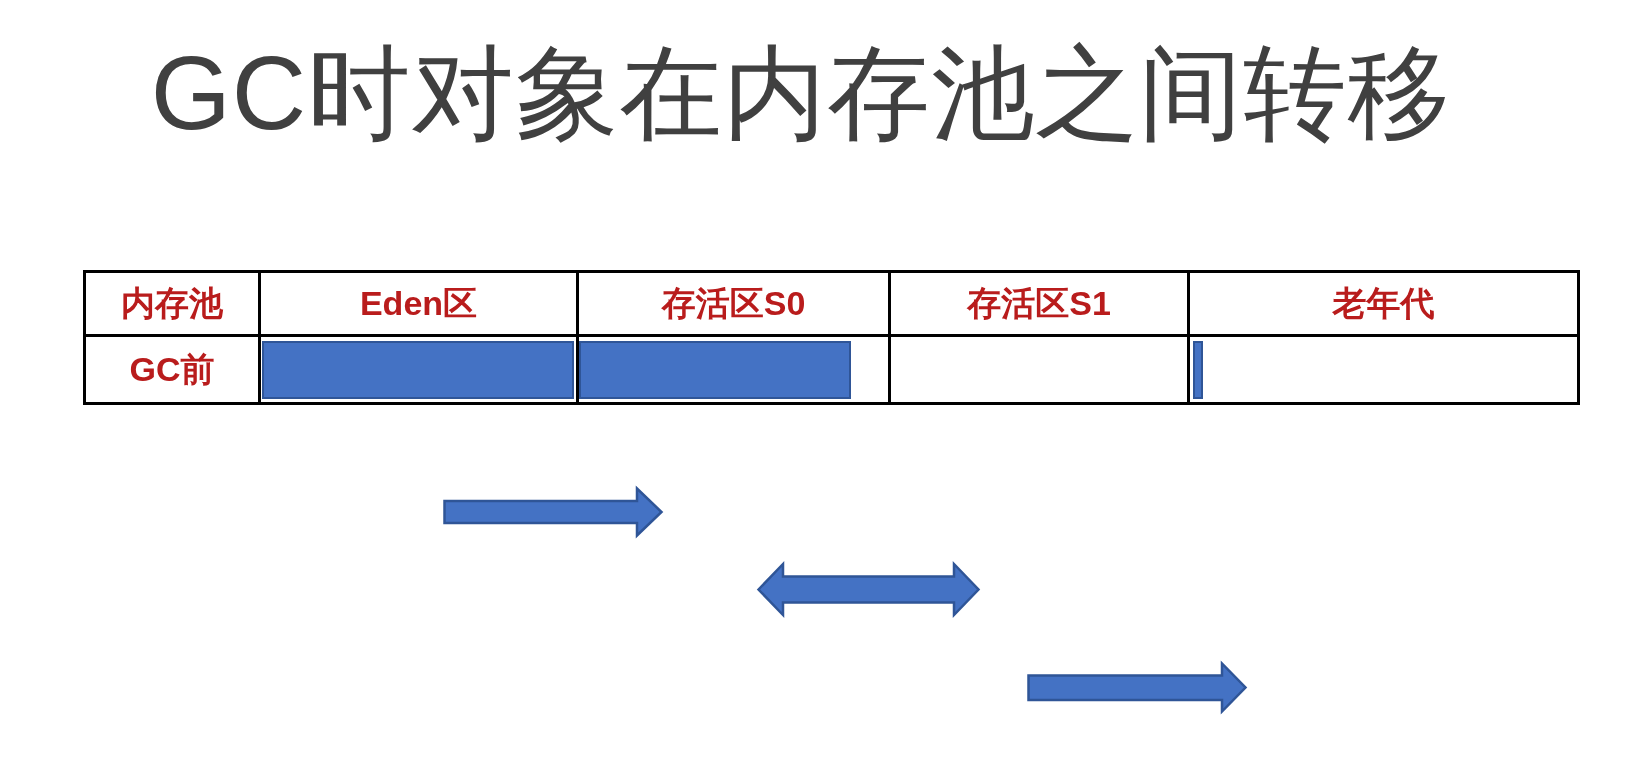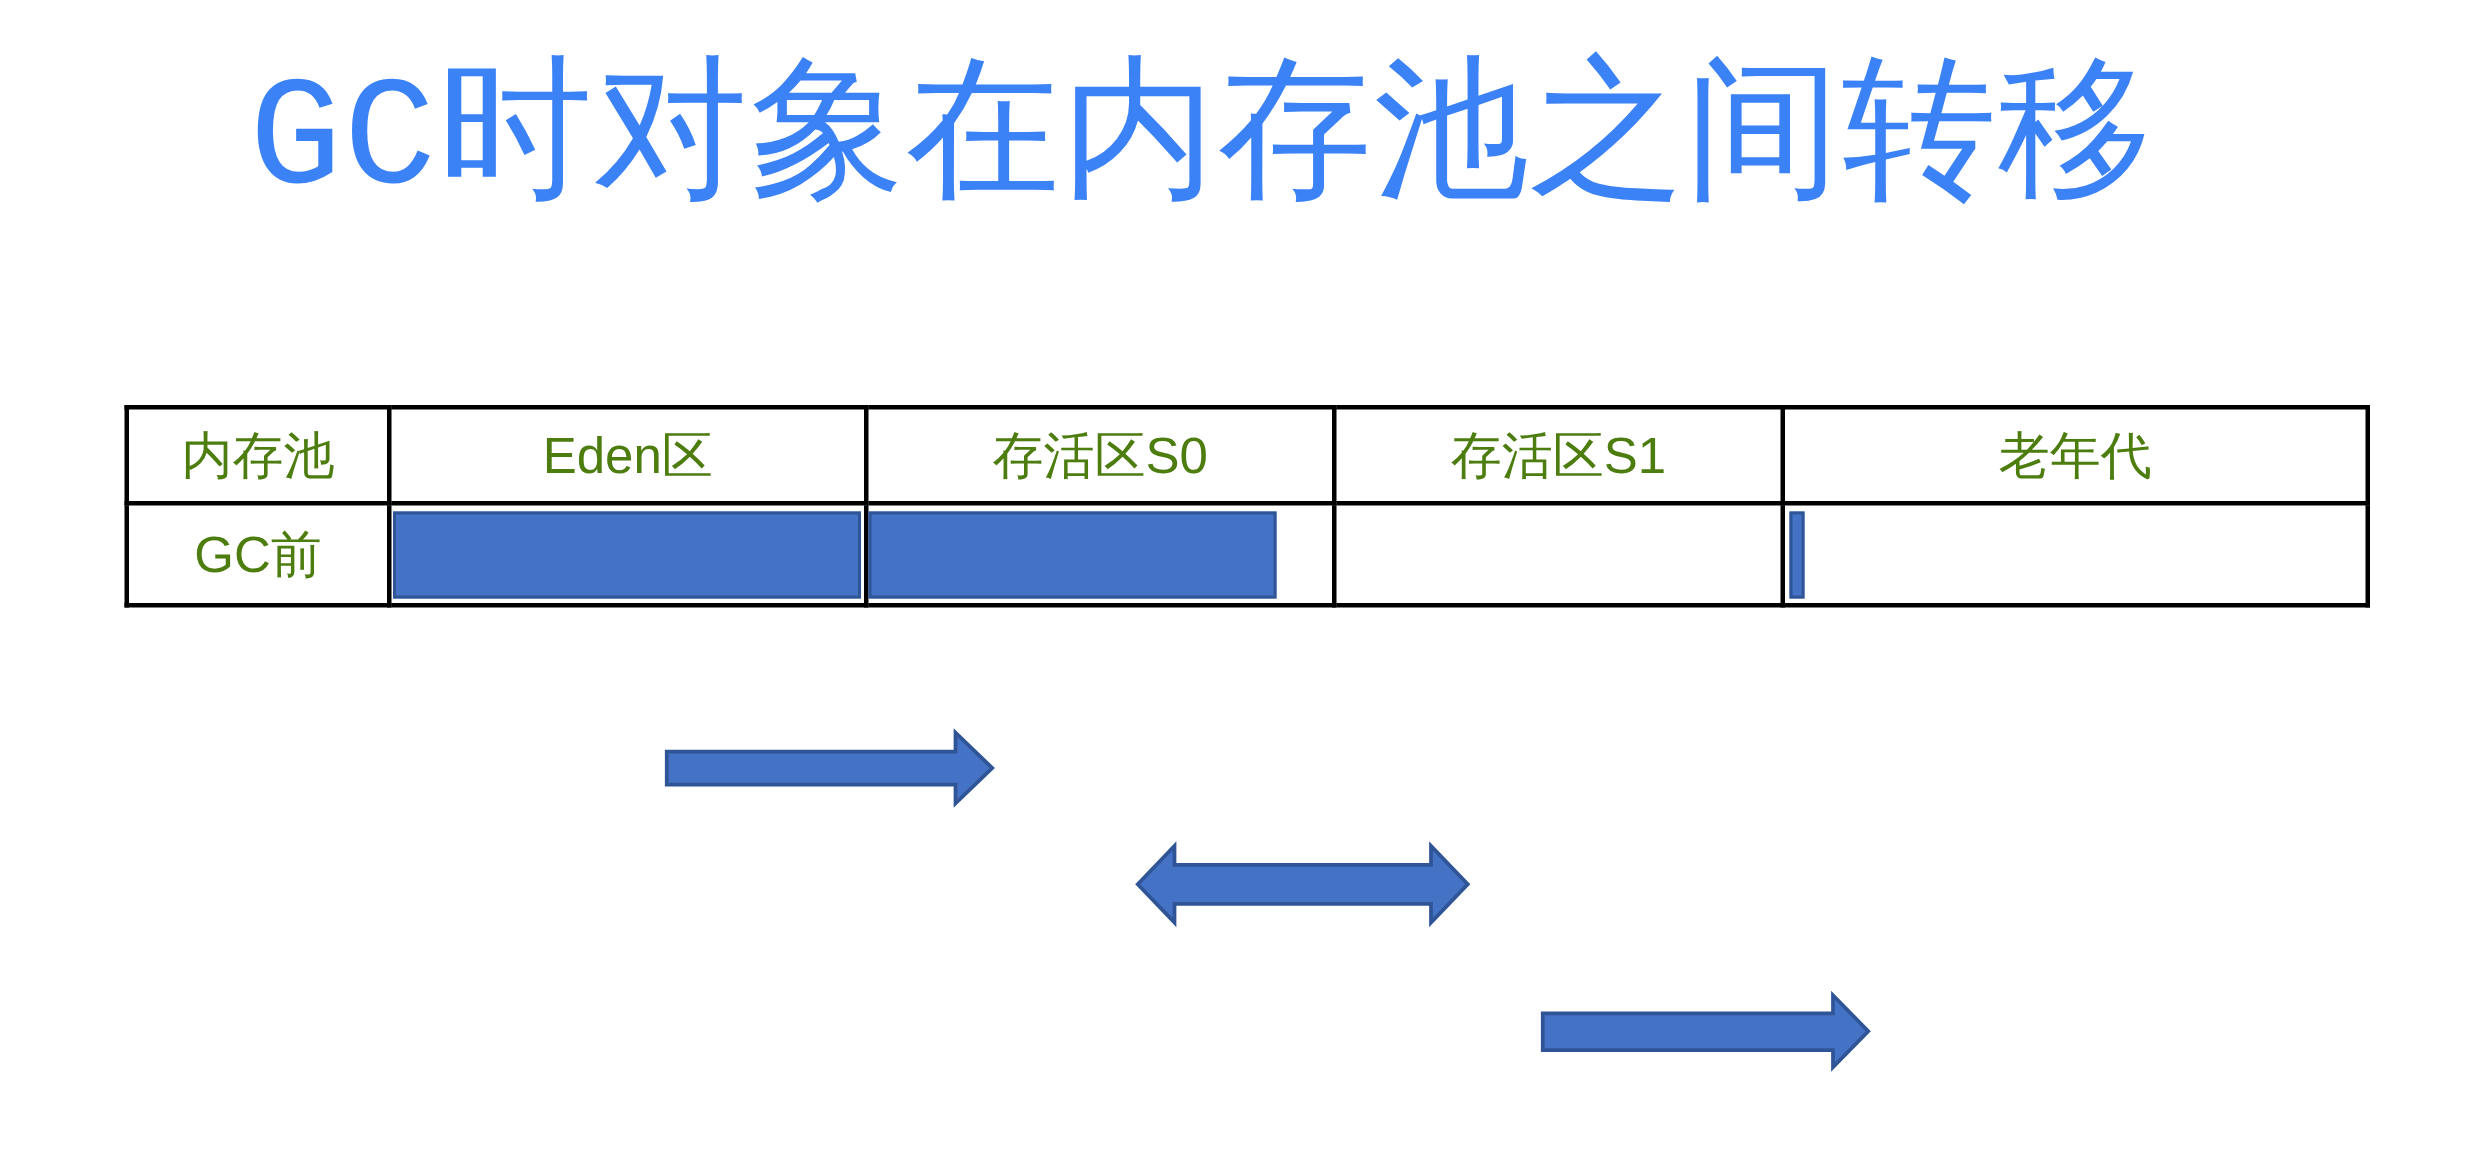--- a/index.html
+++ b/index.html
@@ -20,43 +20,42 @@
   .slide-title {
     position: absolute;
     left: 0;
     top: 30px;
     width: 1602px;
     text-align: center;
     font-size: 103px;
     font-weight: 300;
     letter-spacing: 1px;
     white-space: nowrap;
-    color: #3b82f6;
+    color: #404040;
     line-height: 1.25;
-    font-family: Liberation Mono, monospace;
   }
 
   
   table.pool-table {
     position: absolute;
     left: 83px;
     top: 270px;
     width: 1494px;
     border-collapse: collapse;
     table-layout: fixed;
   }
   .pool-table th,
   .pool-table td {
     border: 3px solid var(--table-border, #000);
     padding: 0;
     text-align: center;
     vertical-align: middle;
     font-size: 34px;
-    font-weight: 400;
-    color: #4d7c0f;
+    font-weight: 700;
+    color: #b91c1c;
   }
   .pool-table thead th { height: 61px; }
   .pool-table tbody th,
   .pool-table tbody td { height: 65px; }
   td.bar-cell { position: relative; }
 
   
   .bar {
     position: absolute;
     top: 4px;

